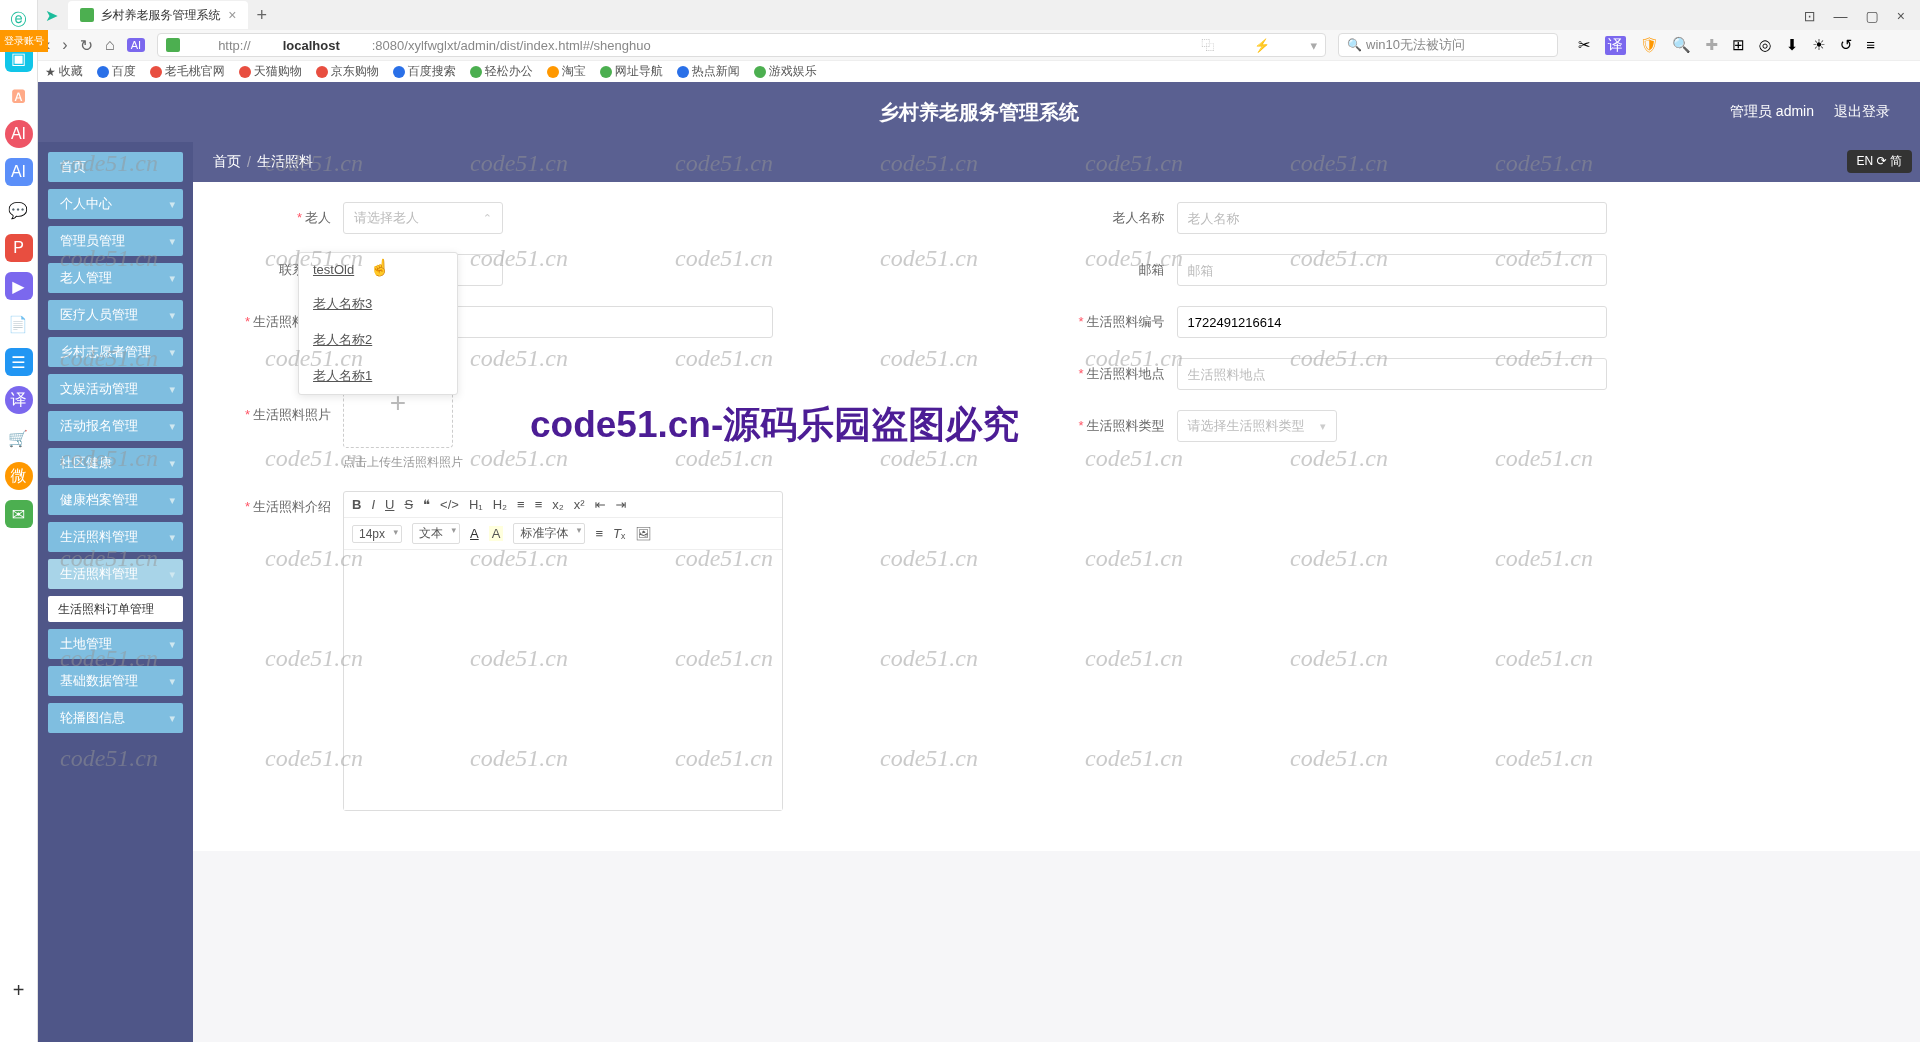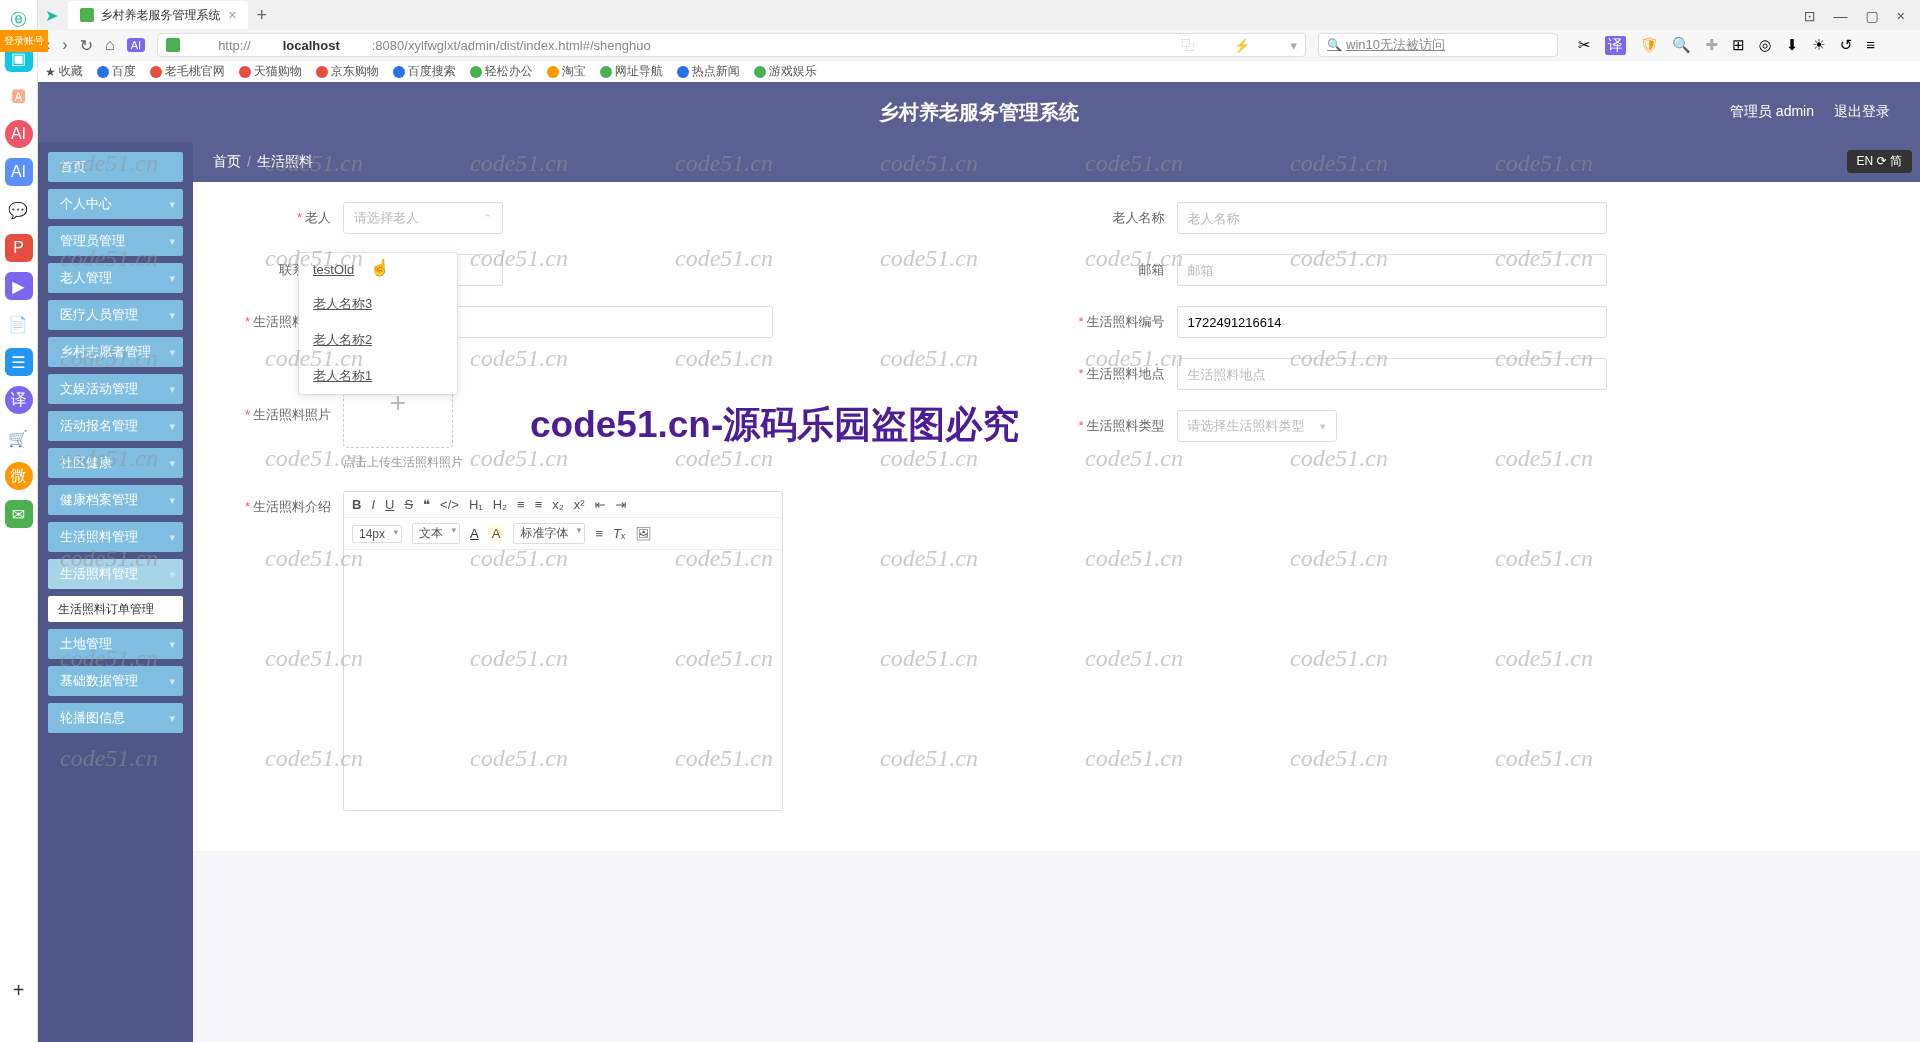--- a/index.html
+++ b/index.html
@@ -14,21 +14,21 @@
 .new-tab { margin-left: 8px; color: #666; font-size: 18px; }
 .window-controls { position: absolute; right: 0; top: 0; display: flex; gap: 18px; padding: 8px 15px; }
 .window-controls span { font-size: 14px; color: #555; }
 
 .addr-bar { height: 30px; display: flex; align-items: center; padding: 0 45px; gap: 12px; background: #f7f7f7; }
 .addr-bar .nav-btn { color: #666; font-size: 16px; }
 .url-box { flex: 1; display: flex; align-items: center; background: #fff; border: 1px solid #ddd; border-radius: 4px; height: 24px; padding: 0 8px; font-size: 13px; gap: 32px; }
 .url-icon { width: 14px; height: 14px; background: #4caf50; border-radius: 2px; margin-right: 6px; }
 .url-text { color: #888; }
 .url-bold { color: #333; font-weight: bold; }
-.search-box { width: 240px; display: flex; align-items: center; background: #fff; border: 1px solid #ddd; border-radius: 4px; height: 24px; padding: 0 8px; font-size: 13px; color: #888; text-decoration: underline; }
+.search-box { width: 220px; display: flex; align-items: center; background: #fff; border: 1px solid #ddd; border-radius: 4px; height: 24px; padding: 0 8px; font-size: 13px; color: #888; }
 .search-box::before { content: "🔍"; margin-right: 4px; font-size: 12px; }
 .toolbar-icons { display: flex; gap: 14px; margin-left: 8px; }
 .toolbar-icons span { font-size: 15px; }
 
 .bookmark-bar { height: 22px; display: flex; align-items: center; padding: 0 45px; gap: 14px; font-size: 12px; background: #fff; border-top: 1px solid #eee; }
 .bookmark-bar span { display: flex; align-items: center; gap: 3px; color: #555; }
 .bm-ico { width: 12px; height: 12px; border-radius: 50%; display: inline-block; }
 
 
 .os-sidebar { position: absolute; left: 0; top: 0; width: 38px; height: 100%; background: #fff; border-right: 1px solid #e0e0e0; display: flex; flex-direction: column; gap: 10px; padding-top: 6px; align-items: center; z-index: 5; }

